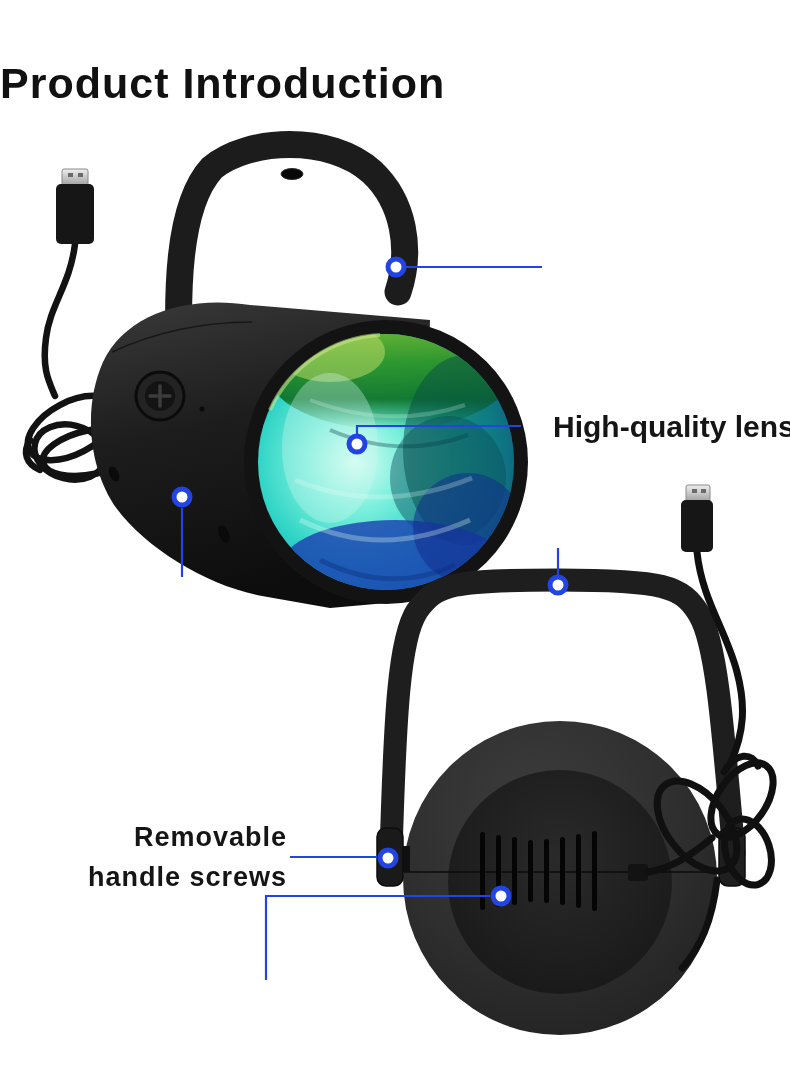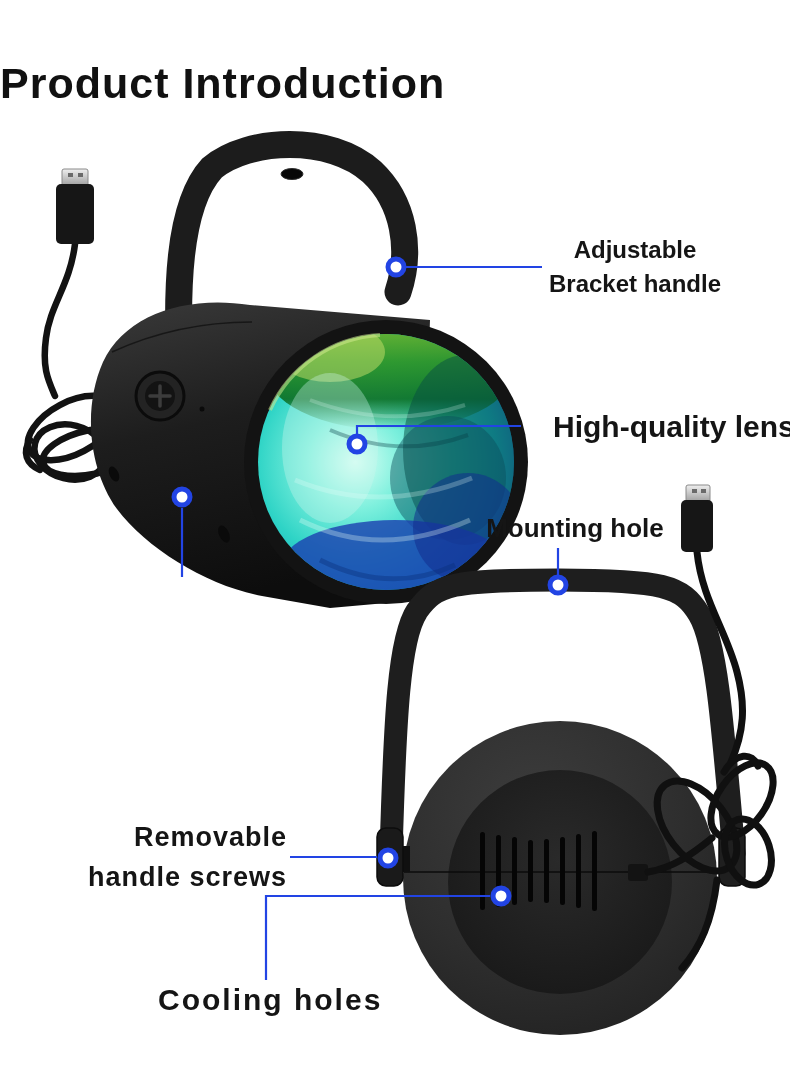--- a/index.html
+++ b/index.html
@@ -203,30 +203,24 @@
     <g>
       <circle class="marker" cx="396" cy="267" r="8"></circle>
       <circle class="marker" cx="357" cy="444" r="8"></circle>
       <circle class="marker" cx="558" cy="585" r="8"></circle>
       <circle class="marker" cx="182" cy="497" r="8"></circle>
       <circle class="marker" cx="388" cy="858" r="8"></circle>
       <circle class="marker" cx="501" cy="896" r="8"></circle>
     </g>
   </svg>
 
-  <div class="label lbl-bracket">
-    <div>Adjustable</div>
-    <div>Bracket handle</div>
-  </div>
 
   <div class="label lbl-lens">High-quality lens</div>
 
-  <div class="label lbl-mounting">Mounting hole</div>
 
 
   <div class="label lbl-screws">
     <div>Removable</div>
     <div>handle screws</div>
   </div>
 
-  <div class="label lbl-cooling">Cooling holes</div>
 
 </div>
 
 </body></html>

